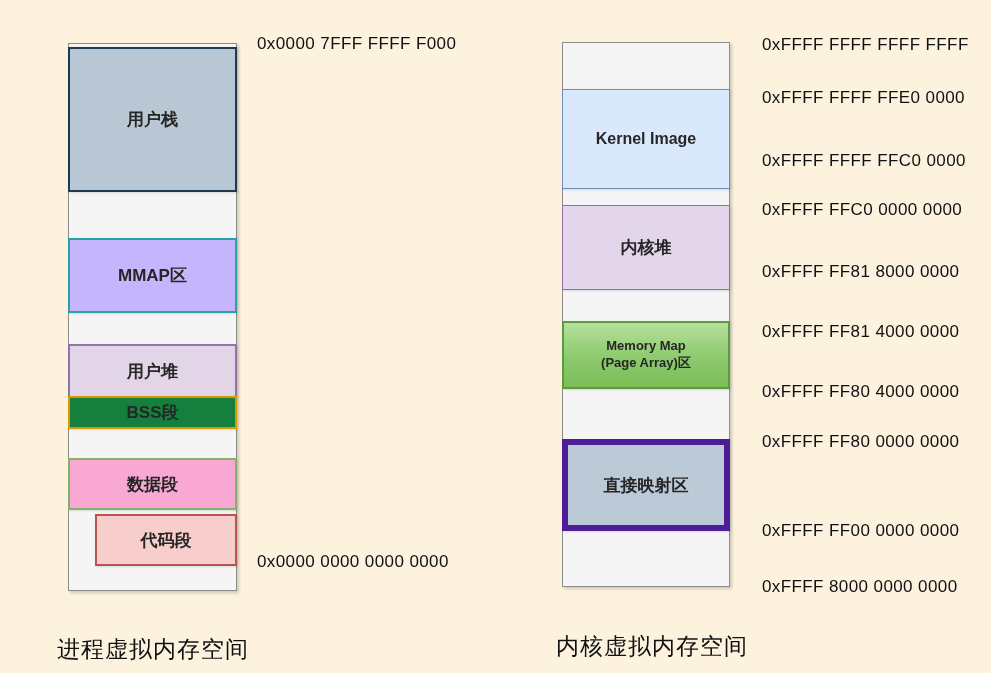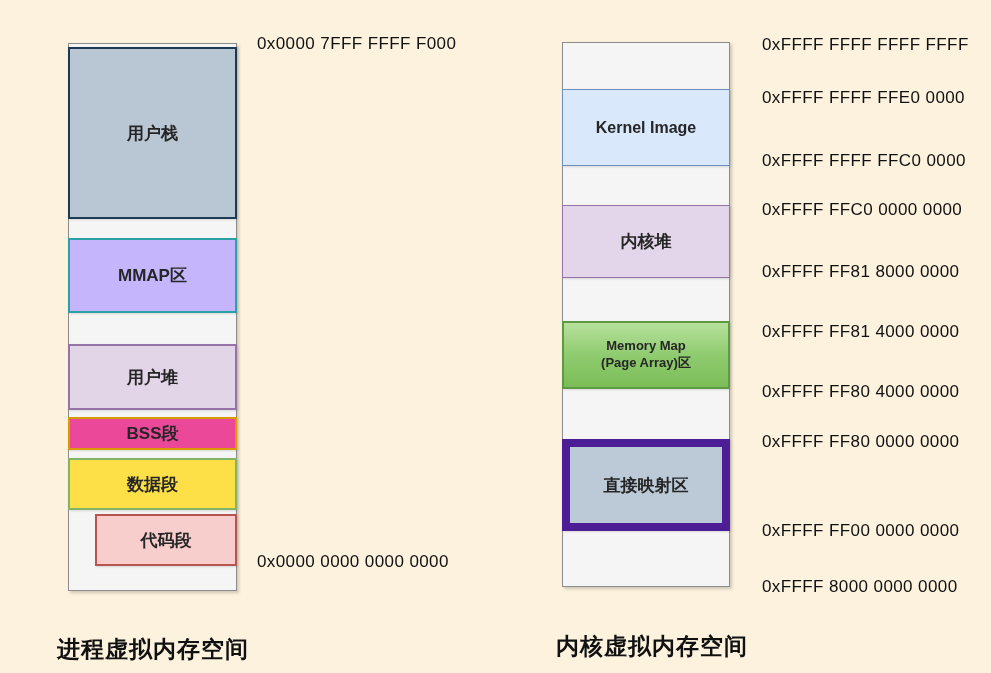--- a/index.html
+++ b/index.html
@@ -38,34 +38,34 @@
     justify-content: center;
     text-align: center;
     font-weight: bold;
     font-size: 17px;
     color: #262626;
     box-shadow: 1px 1px 2px rgba(0,0,0,0.12);
   }
   .seg .seg-label { display: block; }
 
   
-  .s-user-stack { top: 3px;   height: 172px; background: #B9C7D4; border: 2px solid #1D3A52; }
+  .s-user-stack { top: 3px;   height: 145px; background: #B9C7D4; border: 2px solid #1D3A52; }
   .s-mmap       { top: 194px; height: 75px;  background: #c4b5fd; border: 2px solid #2BA0A5; }
-  .s-user-heap  { top: 300px; height: 66px;  background: #E1D5E7; border: 2px solid #9673A6; }
-  .s-bss        { top: 373px; height: 33px;  background: #ec4899; border: 2px solid #D79B00; }
-  .s-data       { top: 414px; height: 52px;  background: #fde047; border: 2px solid #82B366; }
+  .s-user-heap  { top: 300px; height: 54px;  background: #E1D5E7; border: 2px solid #9673A6; }
+  .s-bss        { top: 352px; height: 33px;  background: #15803d; border: 2px solid #D79B00; }
+  .s-data       { top: 414px; height: 52px;  background: #f9a8d4; border: 2px solid #82B366; }
   .s-code       { top: 470px; height: 52px;  background: #F8CECC; border: 2px solid #B85450; margin-left: 27px; }
 
   
-  .s-kernel-image { top: 46px;  height: 77px; background: #DAE8FC; border: 1px solid #6C8EBF; font-size: 16px; }
-  .s-kernel-heap  { top: 162px; height: 73px; background: #E4D6EA; border: 1px solid #9673A6; text-align: center; }
+  .s-kernel-image { top: 46px;  height: 100px; background: #DAE8FC; border: 1px solid #6C8EBF; font-size: 16px; }
+  .s-kernel-heap  { top: 162px; height: 85px; background: #E4D6EA; border: 1px solid #9673A6; text-align: center; }
   .s-memmap       { top: 278px; height: 68px;
                     background: linear-gradient(to bottom, #B7E19C 0%, #8FCB70 50%, #7CBD57 100%);
                     border: 2px solid #5D9A41; font-size: 13px; line-height: 1.3; }
-  .s-direct-map   { top: 396px; height: 92px; background: #BCC9D6; border: 8px solid #4c1d95; text-align: right; }
+  .s-direct-map   { top: 396px; height: 92px; background: #BCC9D6; border: 6px solid #4c1d95; text-align: right; }
 
   
   .addr {
     position: absolute;
     font-weight: normal;
     font-size: 17px;
     letter-spacing: 0.4px;
     color: #111111;
     white-space: nowrap;
   }
@@ -78,21 +78,21 @@
   .r-addr-4 { left: 762px; top: 262px; }
   .r-addr-5 { left: 762px; top: 322px; }
   .r-addr-6 { left: 762px; top: 382px; }
   .r-addr-7 { left: 762px; top: 432px; }
   .r-addr-8 { left: 762px; top: 521px; }
   .r-addr-9 { left: 762px; top: 577px; }
 
   
   .title {
     position: absolute;
-    font-weight: bold;
+    font-weight: normal;
     font-size: 23px;
     letter-spacing: 1px;
     color: #111111;
     white-space: nowrap;
   }
   .left-title  { left: 57px;  top: 634px; }
   .right-title { left: 556px; top: 631px; }
 </style>
 </head>
 <body>

